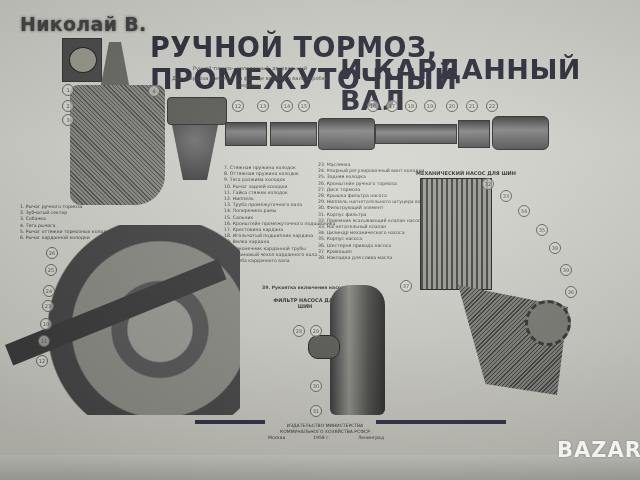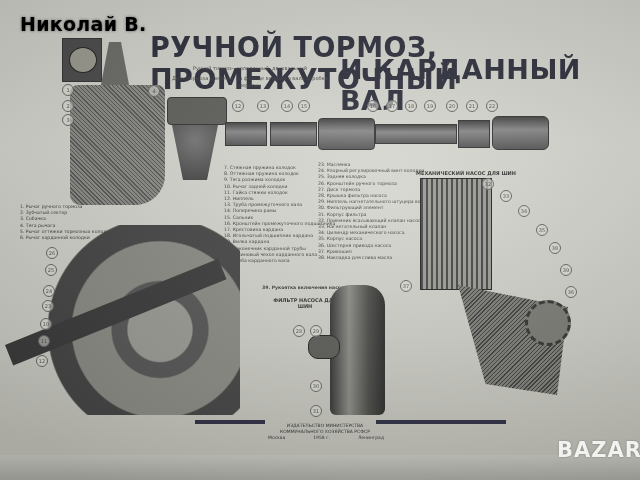--- a/index.html
+++ b/index.html
@@ -1,21 +1,21 @@
 <!DOCTYPE html>
 <html><head>
 <meta charset="utf-8">
 <style>
   html,body{margin:0;padding:0;}
   body{width:640px;height:480px;overflow:hidden;background:#b9b9b2;font-family:"DejaVu Sans",sans-serif;position:relative;}
   .poster{position:absolute;left:0;top:0;width:640px;height:480px;
     background:linear-gradient(180deg,#cfcfc9 0%,#d7d7d0 30%,#cdcdc6 70%,#bdbdb5 100%);}
   .photo-shade{position:absolute;left:0;top:0;width:640px;height:480px;
     background:radial-gradient(ellipse at 60% 40%,rgba(255,255,255,0.10),rgba(0,0,0,0.12) 90%);pointer-events:none;}
-  .watermark-user{position:absolute;left:20px;top:13px;font-size:19px;font-weight:bold;color:#000000;
+  .watermark-user{position:absolute;left:20px;top:13px;font-size:19px;font-weight:bold;color:#404040;
     font-family:"DejaVu Sans",sans-serif;text-shadow:0 0 3px rgba(0,0,0,0.55);letter-spacing:0.3px;}
   .logo{position:absolute;left:62px;top:38px;width:38px;height:42px;background:#4a4a4a;border:1px solid #333;}
   .logo-inner{position:absolute;left:6px;top:8px;width:26px;height:24px;border-radius:50%;background:#9a9a90;border:1px solid #222;}
   .title1{position:absolute;left:150px;top:32px;font-size:27px;font-weight:bold;color:#2b2d3a;letter-spacing:0.5px;
     font-family:"DejaVu Sans",sans-serif;transform:scaleY(1.05);}
   .title2{position:absolute;left:340px;top:54px;font-size:27px;font-weight:bold;color:#2b2d3a;letter-spacing:0.5px;}
   .subtitle{position:absolute;left:170px;top:65px;font-size:5px;color:#444;width:160px;text-align:center;}
   .subtitle2{position:absolute;left:165px;top:75px;font-size:5px;color:#444;width:170px;text-align:center;line-height:7px;}
   .callout{position:absolute;width:10px;height:10px;border:1px solid #666;border-radius:50%;font-size:5px;color:#555;
     text-align:center;line-height:10px;background:rgba(220,220,212,0.6);}

